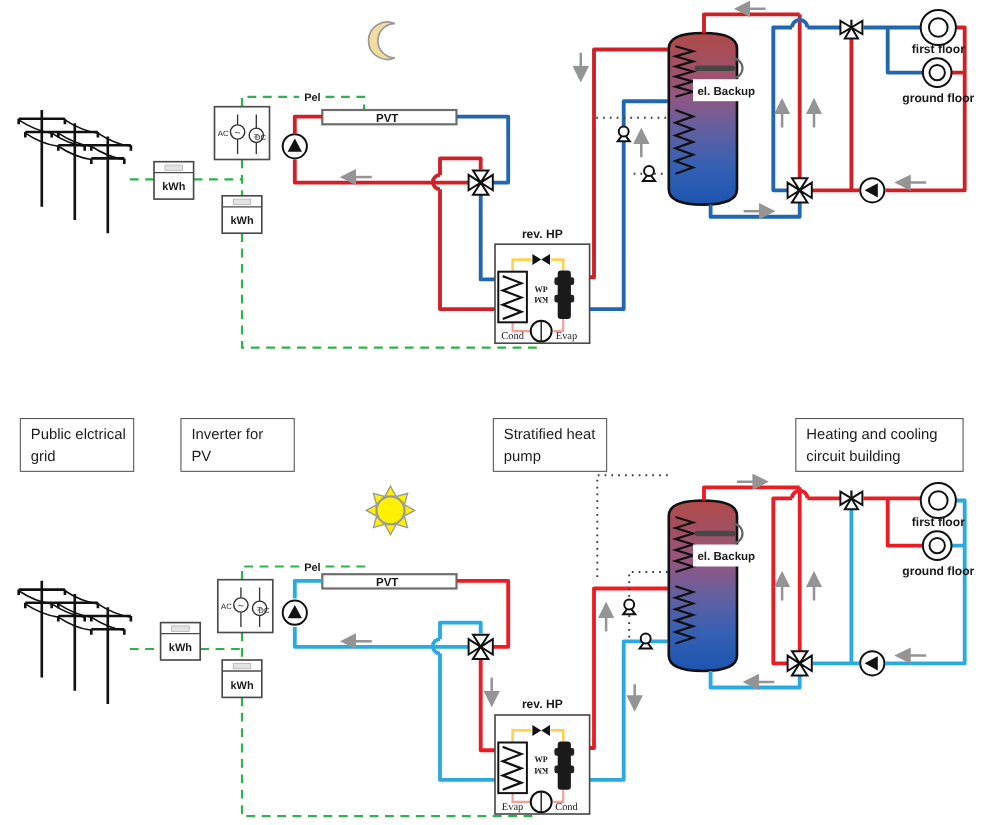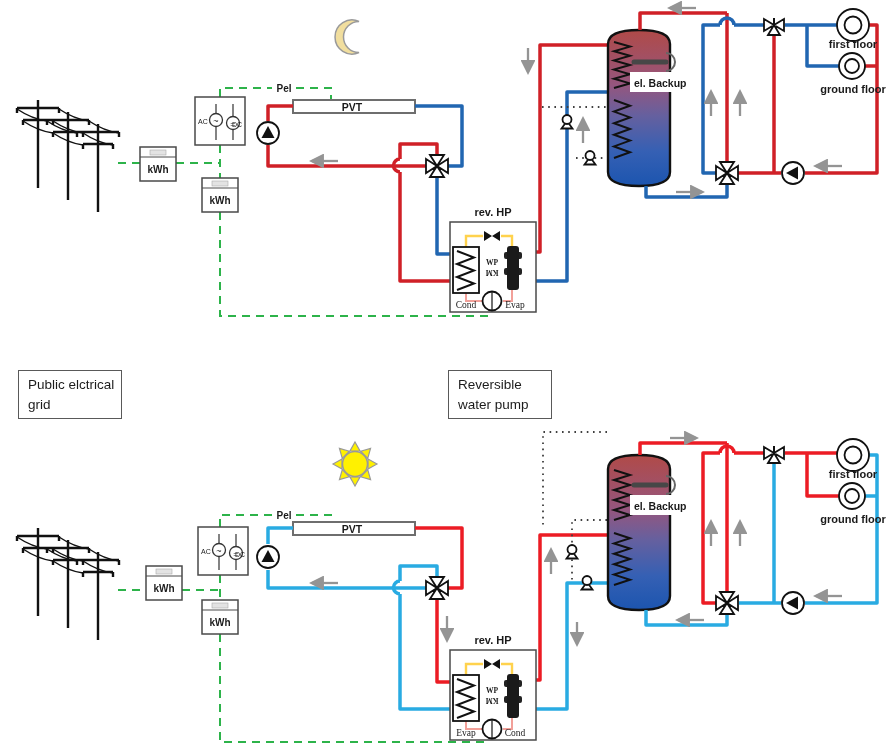--- a/index.html
+++ b/index.html
@@ -17,21 +17,21 @@
   .pink{stroke:#F2A099;stroke-width:2;fill:none}
   .green{stroke:#2DB34A;stroke-width:2;stroke-dasharray:8 6;fill:none}
   .dotted{stroke:#3f3f3f;stroke-width:1.8;stroke-dasharray:1.6 4.6;fill:none}
   .arrow{stroke:#949494;stroke-width:2.3;fill:none}
   .outline{stroke:#111;fill:none}
   .box{fill:#fff;stroke:#4a4a4a;stroke-width:1.5}
   .white{fill:#fff;stroke:#111;stroke-width:1.8}
   text{fill:#1a1a1a}
   .lbl{font-weight:bold}
   .serif{font-family:"Liberation Serif",serif}
-  .legend-row{position:absolute;left:0;top:0;width:894px;height:702px;pointer-events:none}
+  .legend-row{position:absolute;left:0;top:10px;width:894px;height:702px;pointer-events:none}
   .legend-box{position:absolute;border:1.5px solid #595959;color:#1c1c1c;
       font-size:13.5px;line-height:1.45;padding:5px 6px 4px 9px;display:flex;
       align-items:center;background:#fff;box-sizing:border-box}
 </style>
 </head>
 <body>
 
 <svg id="svg-night" width="894" height="362" viewBox="0 0 894 362">
   <defs>
     <linearGradient id="tg-n" x1="0" y1="0" x2="0" y2="1">
@@ -190,22 +190,28 @@
     <path class="arrow" marker-end="url(#ah-n)" d="M711,116 L711,92"></path>
     <path class="arrow" marker-end="url(#ah-n)" d="M740,116 L740,92"></path>
     <path class="arrow" marker-end="url(#ah-n)" d="M842,166 L816,166"></path>
   </g>
 </svg>
 
 <div class="legend-row">
   <div class="legend-box" style="left:18px;top:370px;width:104px;height:49px">
       <span>Public elctrical grid</span>
     </div>
+  <div class="legend-box" style="left:164px;top:370px;width:104px;height:49px">
+      <span>Inverter for PV</span>
+    </div>
   <div class="legend-box" style="left:448px;top:370px;width:104px;height:49px">
-      <span>Reversible water pump</span>
+      <span>Stratified heat pump</span>
+    </div>
+  <div class="legend-box" style="left:723px;top:370px;width:153px;height:49px">
+      <span>Heating and cooling circuit building</span>
     </div>
 </div>
 
 <svg id="svg-day" width="894" height="326" viewBox="0 0 894 326">
   <defs>
     <linearGradient id="tg-d" x1="0" y1="0" x2="0" y2="1">
       <stop offset="0" stop-color="#B04A48"></stop>
         <stop offset="0.35" stop-color="#95567E"></stop>
       <stop offset="0.55" stop-color="#65609F"></stop>
         <stop offset="0.78" stop-color="#3560B4"></stop>

